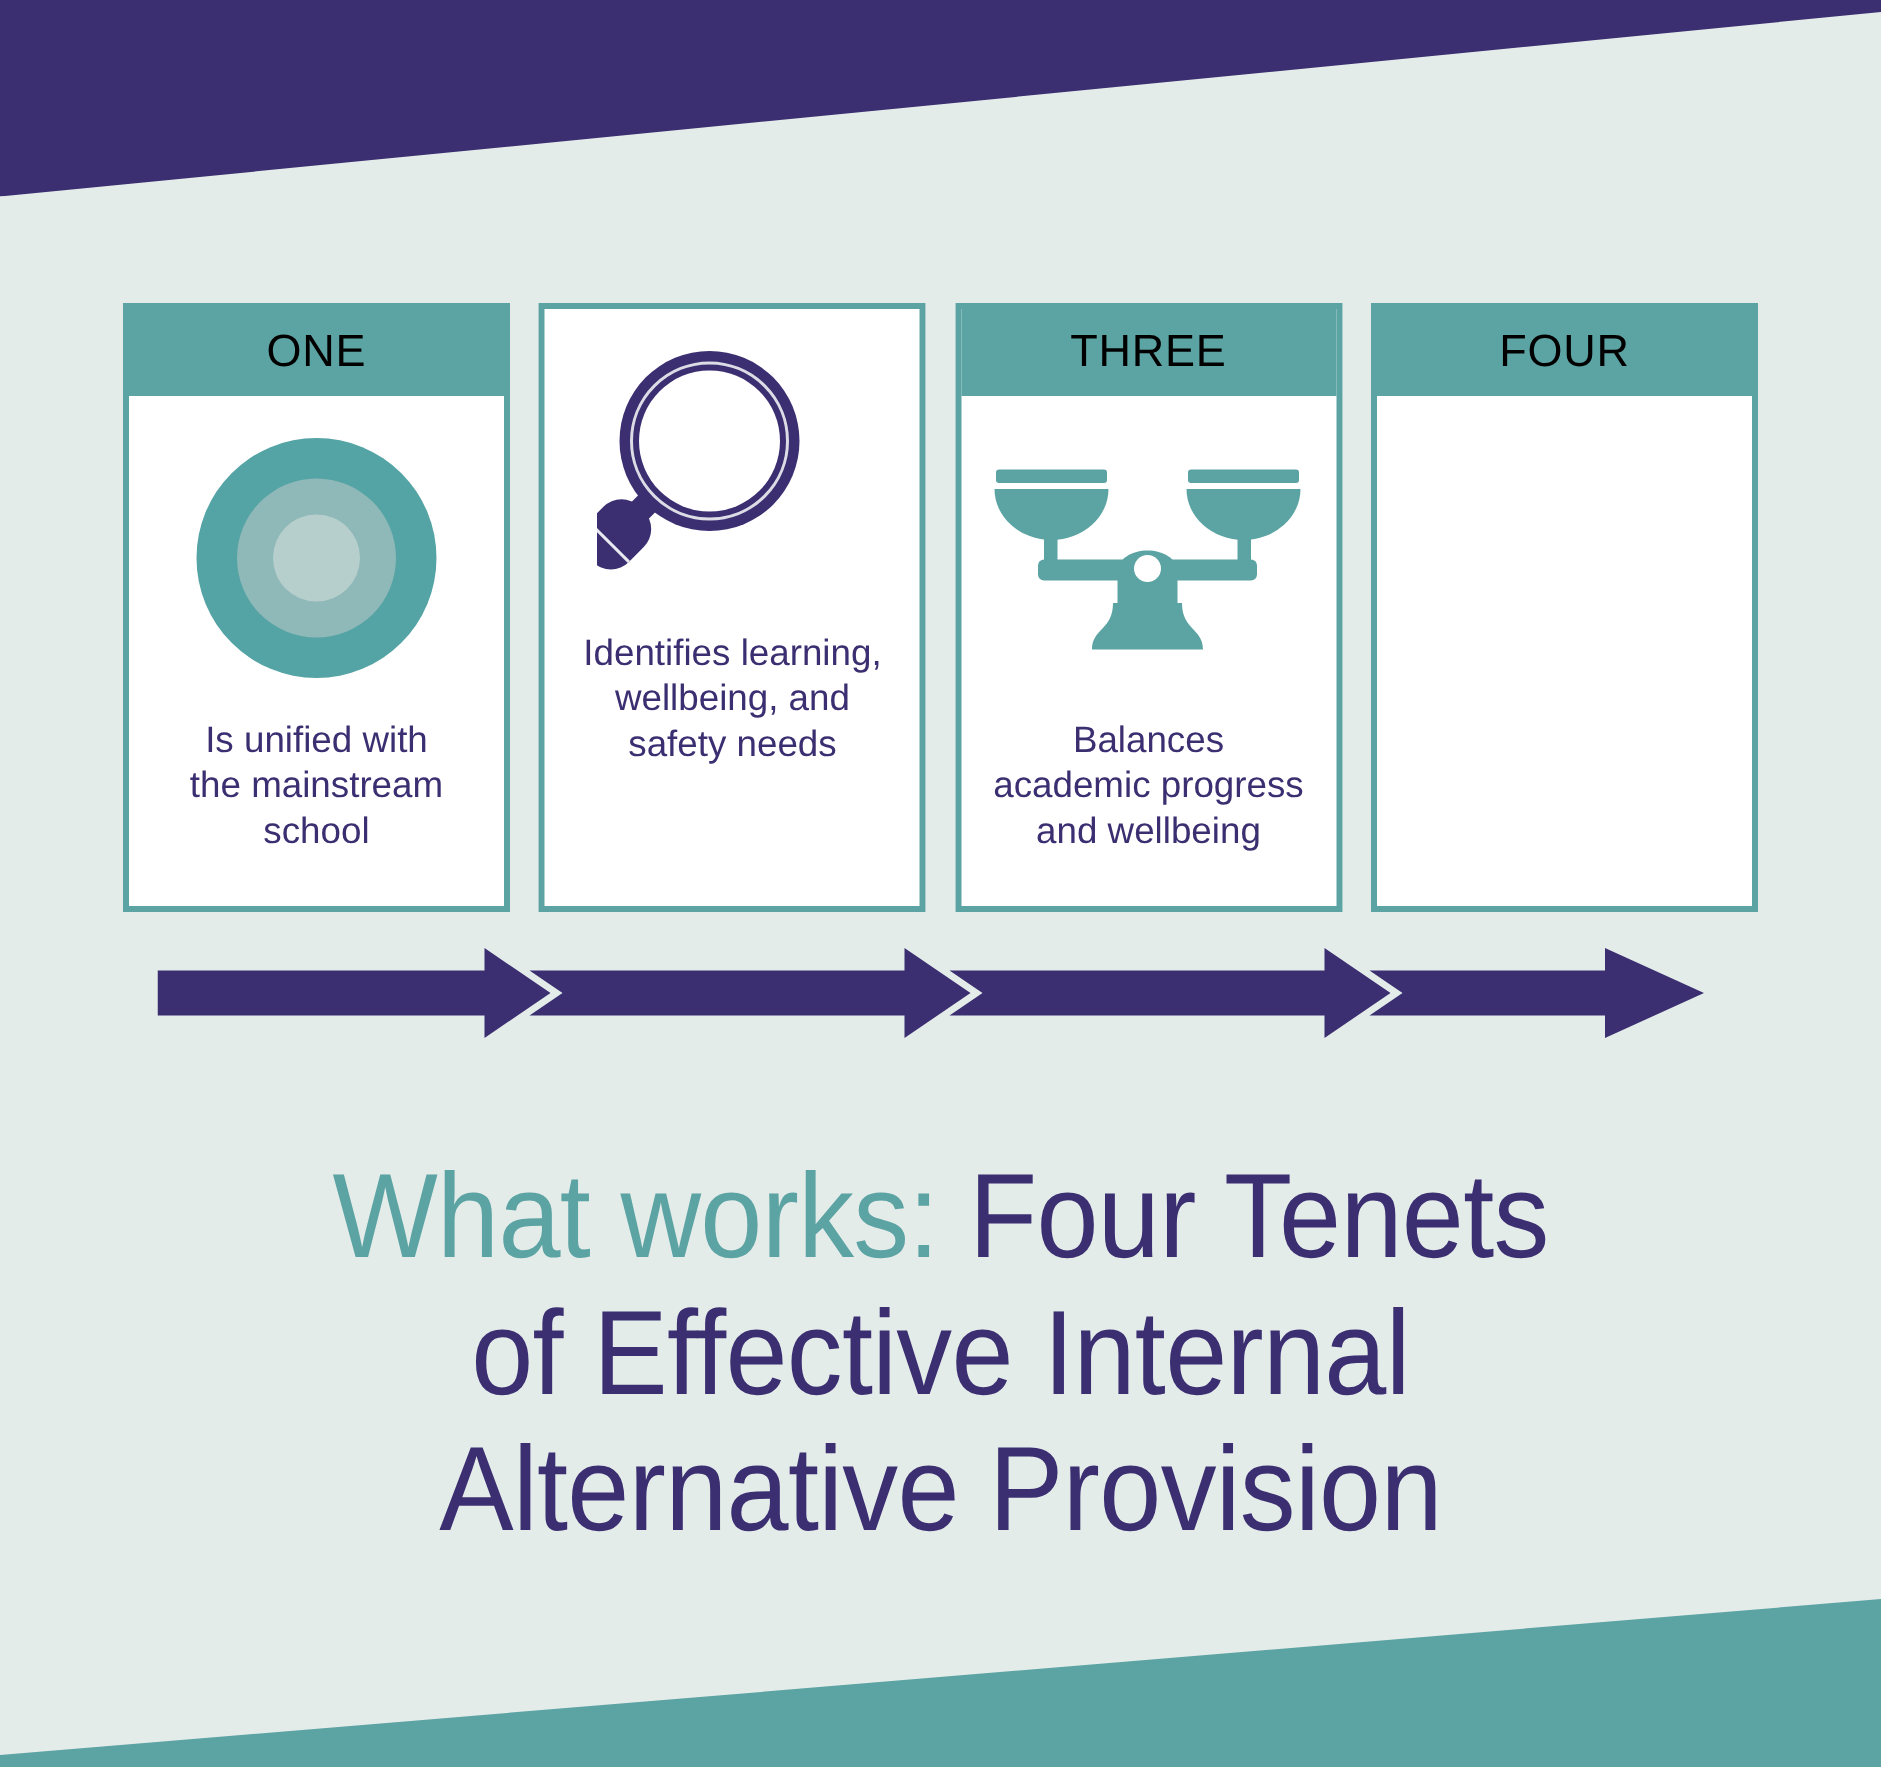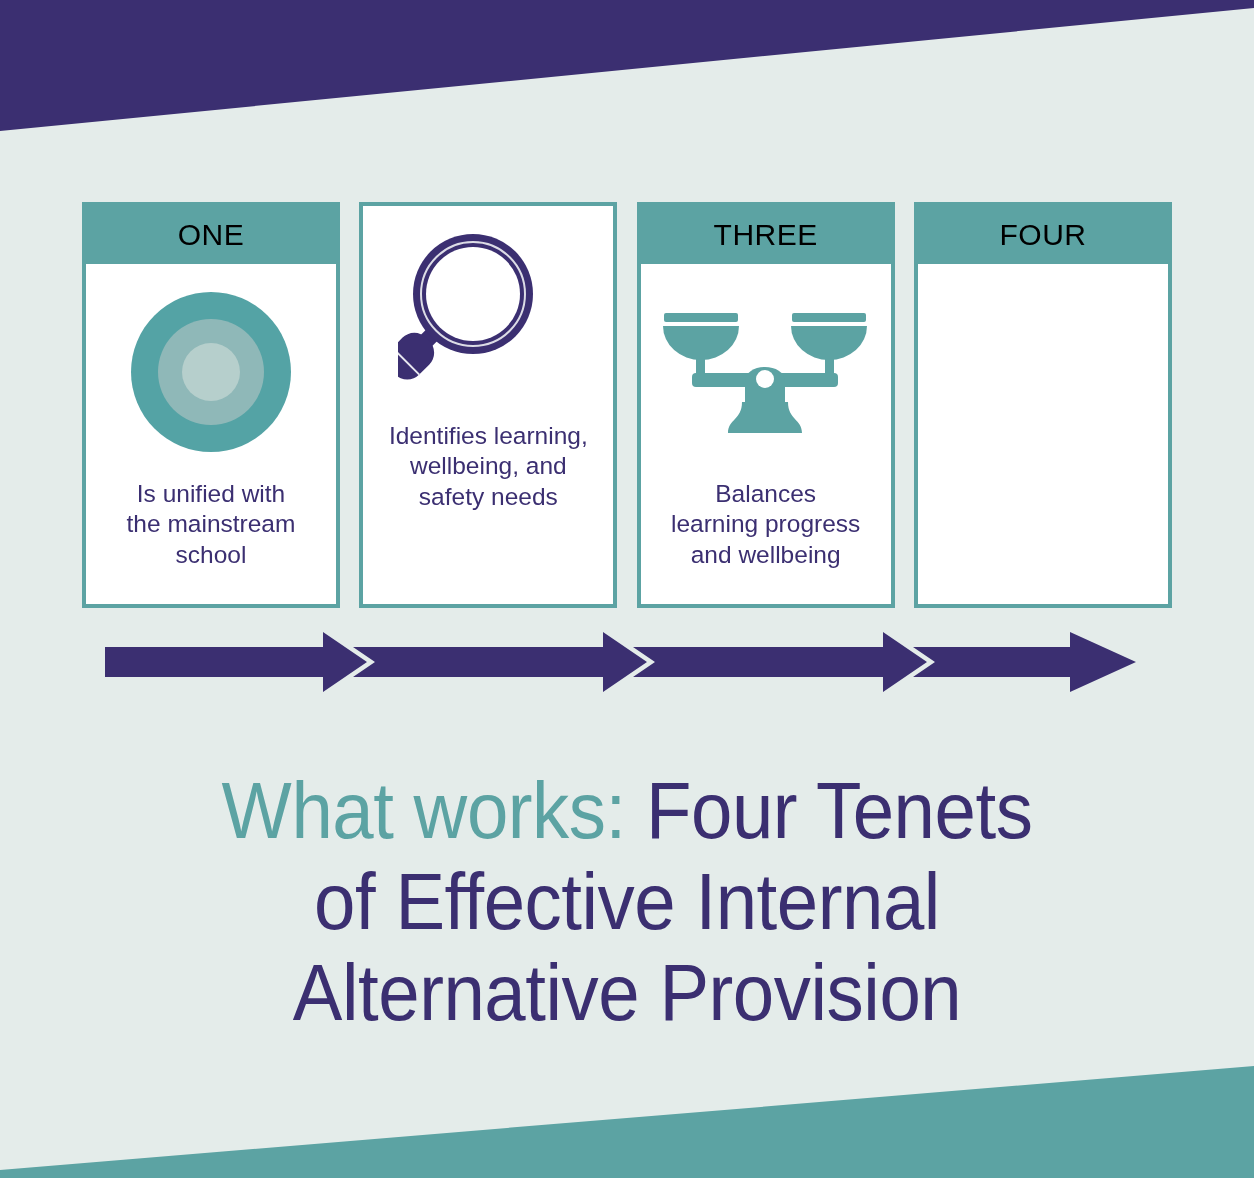--- a/index.html
+++ b/index.html
@@ -189,21 +189,21 @@
               <rect x="34" y="66" width="146" height="14" rx="4"></rect>
 
               <path d="M87 75 C87 55 127 55 127 75 L127 99 L87 99 Z"></path>
 
               <path d="M84 95 C84 113 70 112 70 126 L144 126 C144 112 130 113 130 95 Z"></path>
             </g>
             <circle cx="107" cy="72" r="9" fill="#ffffff"></circle>
           </svg>
         </div>
         <div class="card-caption">Balances
-learning progress
+academic progress
 and wellbeing</div>
       </div>
     </div>
 
     <div class="card">
       <div class="card-header">FOUR</div>
     </div>
 
   </div>
 

